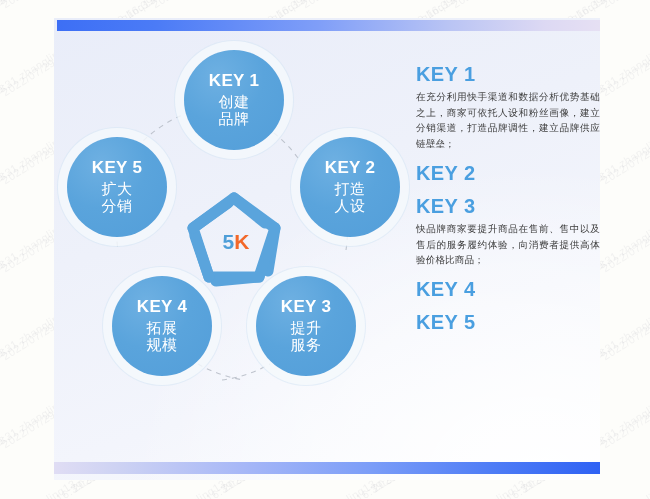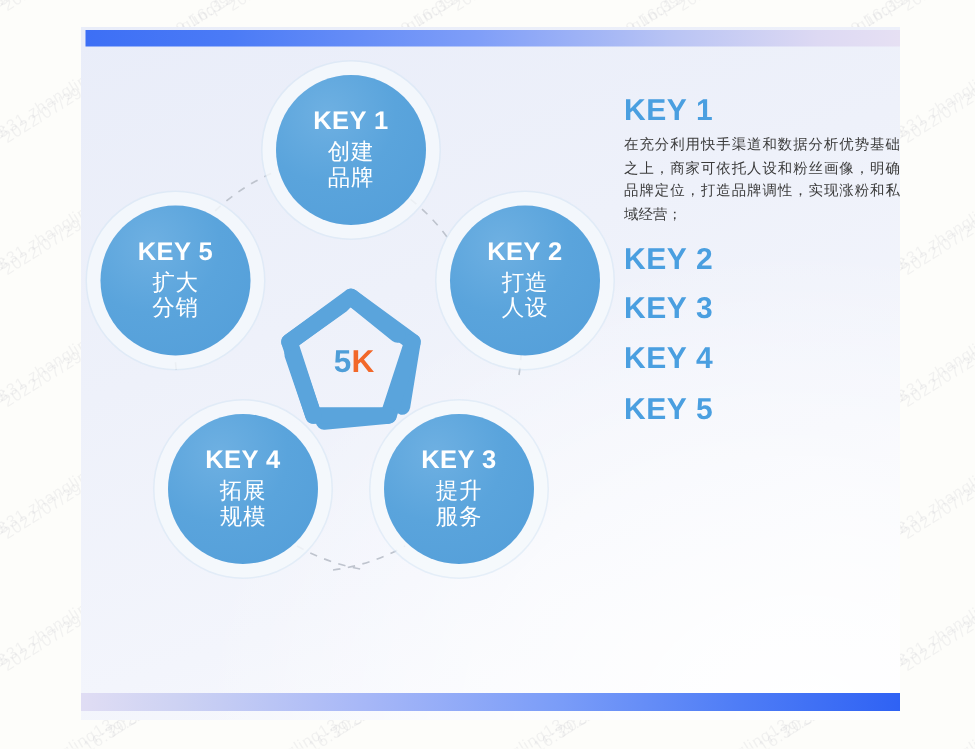--- a/index.html
+++ b/index.html
@@ -262,29 +262,30 @@
           <span class="dk">K</span>
       </div>
     </div>
 
   </div>
 
   <div id="keys">
 
     <div class="key-block">
       <div class="key-title">KEY 1</div>
-      <div class="key-desc">在充分利用快手渠道和数据分析优势基础之上，商家可依托人设和粉丝画像，明确品牌定位，打造品牌调性，实现涨粉和私域经营；</div>
+      <div class="key-desc">在充分利用快手渠道和数据分析优势基础之上，商家可依托人设和粉丝画像，建立分销渠道，打造品牌调性，建立品牌供应链壁垒；</div>
     </div>
 
     <div class="key-block">
       <div class="key-title">KEY 2</div>
     </div>
 
     <div class="key-block">
       <div class="key-title">KEY 3</div>
+      <div class="key-desc">快品牌商家要提升商品在售前、售中以及售后的服务履约体验，向消费者提供高体验价格比商品；</div>
     </div>
 
     <div class="key-block">
       <div class="key-title">KEY 4</div>
     </div>
 
     <div class="key-block">
       <div class="key-title">KEY 5</div>
     </div>
 

